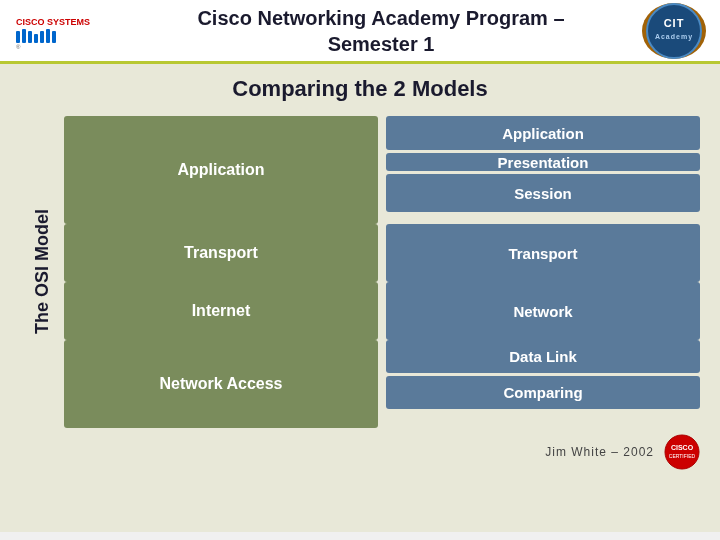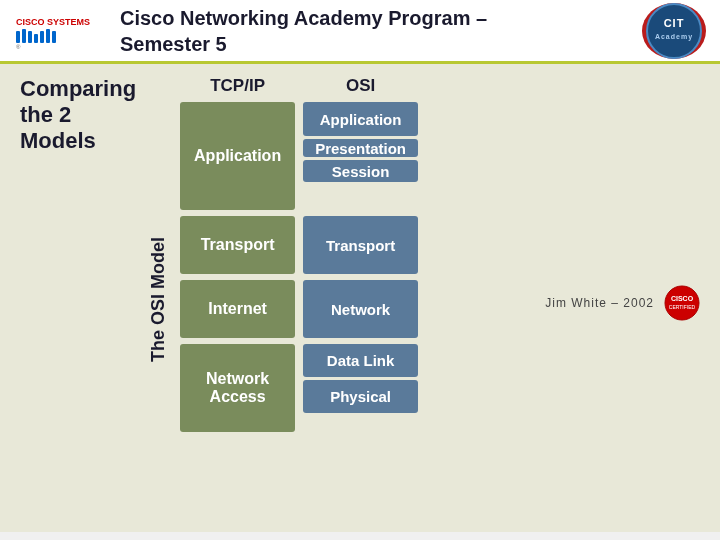--- a/index.html
+++ b/index.html
@@ -33,43 +33,45 @@
       width: 90px;
       height: 40px;
     }
 
     .header-title {
       flex: 1;
       font-size: 20px;
       font-weight: bold;
       color: #1a1a2e;
       line-height: 1.3;
+      text-align: center;
     }
 
     .cert-logo {
       width: 64px;
       height: 56px;
-      background: #b91c1c;
+      background: #a16207;
       border-radius: 50%;
       display: flex;
       align-items: center;
       justify-content: center;
       color: white;
       font-weight: bold;
       font-size: 13px;
       letter-spacing: 1px;
       flex-shrink: 0;
     }
 
     
     .content {
       background: #e8e8d8;
       height: calc(540px - 72px);
       display: flex;
-      flex-direction: row;
+      flex-direction: column;
+      align-items: center;
       padding: 12px 20px 8px 20px;
     }
 
     .page-title {
       font-size: 22px;
       font-weight: bold;
       color: #1a1a2e;
       margin-bottom: 14px;
     }
 
@@ -122,21 +124,21 @@
     .rows-area {
       display: flex;
       gap: 8px;
       flex: 1;
     }
 
     .tcp-col, .osi-col {
       flex: 1;
       display: flex;
       flex-direction: column;
-      gap: 6px;
+      gap: 0;
     }
 
     
     .tcp-box {
       background: #7a8c5c;
       color: white;
       font-weight: bold;
       font-size: 16px;
       display: flex;
       align-items: center;
@@ -158,21 +160,21 @@
       font-size: 15px;
       display: flex;
       align-items: center;
       justify-content: center;
       border-radius: 3px;
       text-align: center;
     }
 
     .osi-application { height: 34px; }
     .osi-presentation { height: 18px; }
-    .osi-session { height: 22px; }
+    .osi-session { height: 38px; }
 
     .osi-app-group {
       display: flex;
       flex-direction: column;
       gap: 3px;
       height: 108px;
     }
 
     .osi-transport { height: 58px; }
     .osi-network { height: 58px; }
@@ -217,21 +219,21 @@
       <rect x="14" y="20" width="4" height="12" fill="#0066cc" rx="1"></rect>
       <rect x="20" y="23" width="4" height="9" fill="#0066cc" rx="1"></rect>
       <rect x="26" y="20" width="4" height="12" fill="#0066cc" rx="1"></rect>
       <rect x="32" y="18" width="4" height="14" fill="#0066cc" rx="1"></rect>
       <rect x="38" y="20" width="4" height="12" fill="#0066cc" rx="1"></rect>
       <text x="2" y="38" font-size="6" fill="#666" font-family="Arial">®</text>
     </svg>
   </div>
   <div class="header-title">
     <span>Cisco Networking Academy Program –</span><br>
-    <span>Semester 5</span>
+    <span>Semester 1</span>
   </div>
 
   <div class="cert-logo">
     <svg width="64" height="56" viewBox="0 0 64 56">
       <circle cx="32" cy="28" r="27" fill="#1a4a7a" stroke="#4a8ac4" stroke-width="2"></circle>
       <text x="32" y="24" text-anchor="middle" font-size="11" fill="white" font-family="Arial" font-weight="bold">CIT</text>
       <text x="32" y="36" text-anchor="middle" font-size="7" fill="#aaccee" font-family="Arial">Academy</text>
     </svg>
   </div>
 </div>
@@ -241,24 +243,20 @@
   <div class="page-title">Comparing the 2 Models</div>
 
   <div class="comparison-container">
 
     <div class="osi-label-col">
       <span class="osi-vertical-label">The OSI Model</span>
     </div>
 
     <div class="table-area">
 
-      <div class="col-headers">
-        <div class="col-header">TCP/IP</div>
-        <div class="col-header">OSI</div>
-      </div>
 
       <div class="rows-area">
 
         <div class="tcp-col">
           <div class="tcp-box tcp-app">
             <span>Application</span>
           </div>
           <div class="tcp-box tcp-transport">
             <span>Transport</span>
           </div>
@@ -290,21 +288,21 @@
 
           <div class="osi-box osi-network">
             <span>Network</span>
           </div>
 
           <div class="osi-link-group">
             <div class="osi-box osi-data-link">
               <span>Data Link</span>
             </div>
             <div class="osi-box osi-physical">
-              <span>Physical</span>
+              <span>Comparing</span>
             </div>
           </div>
 
         </div>
       </div>
 
     </div>
   </div>
 
   <div class="footer">

